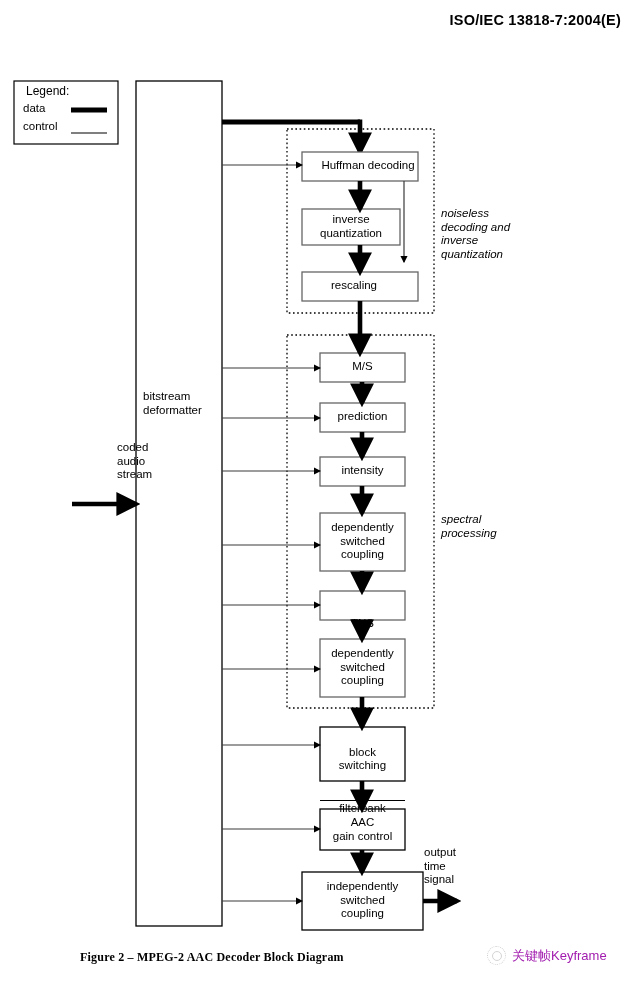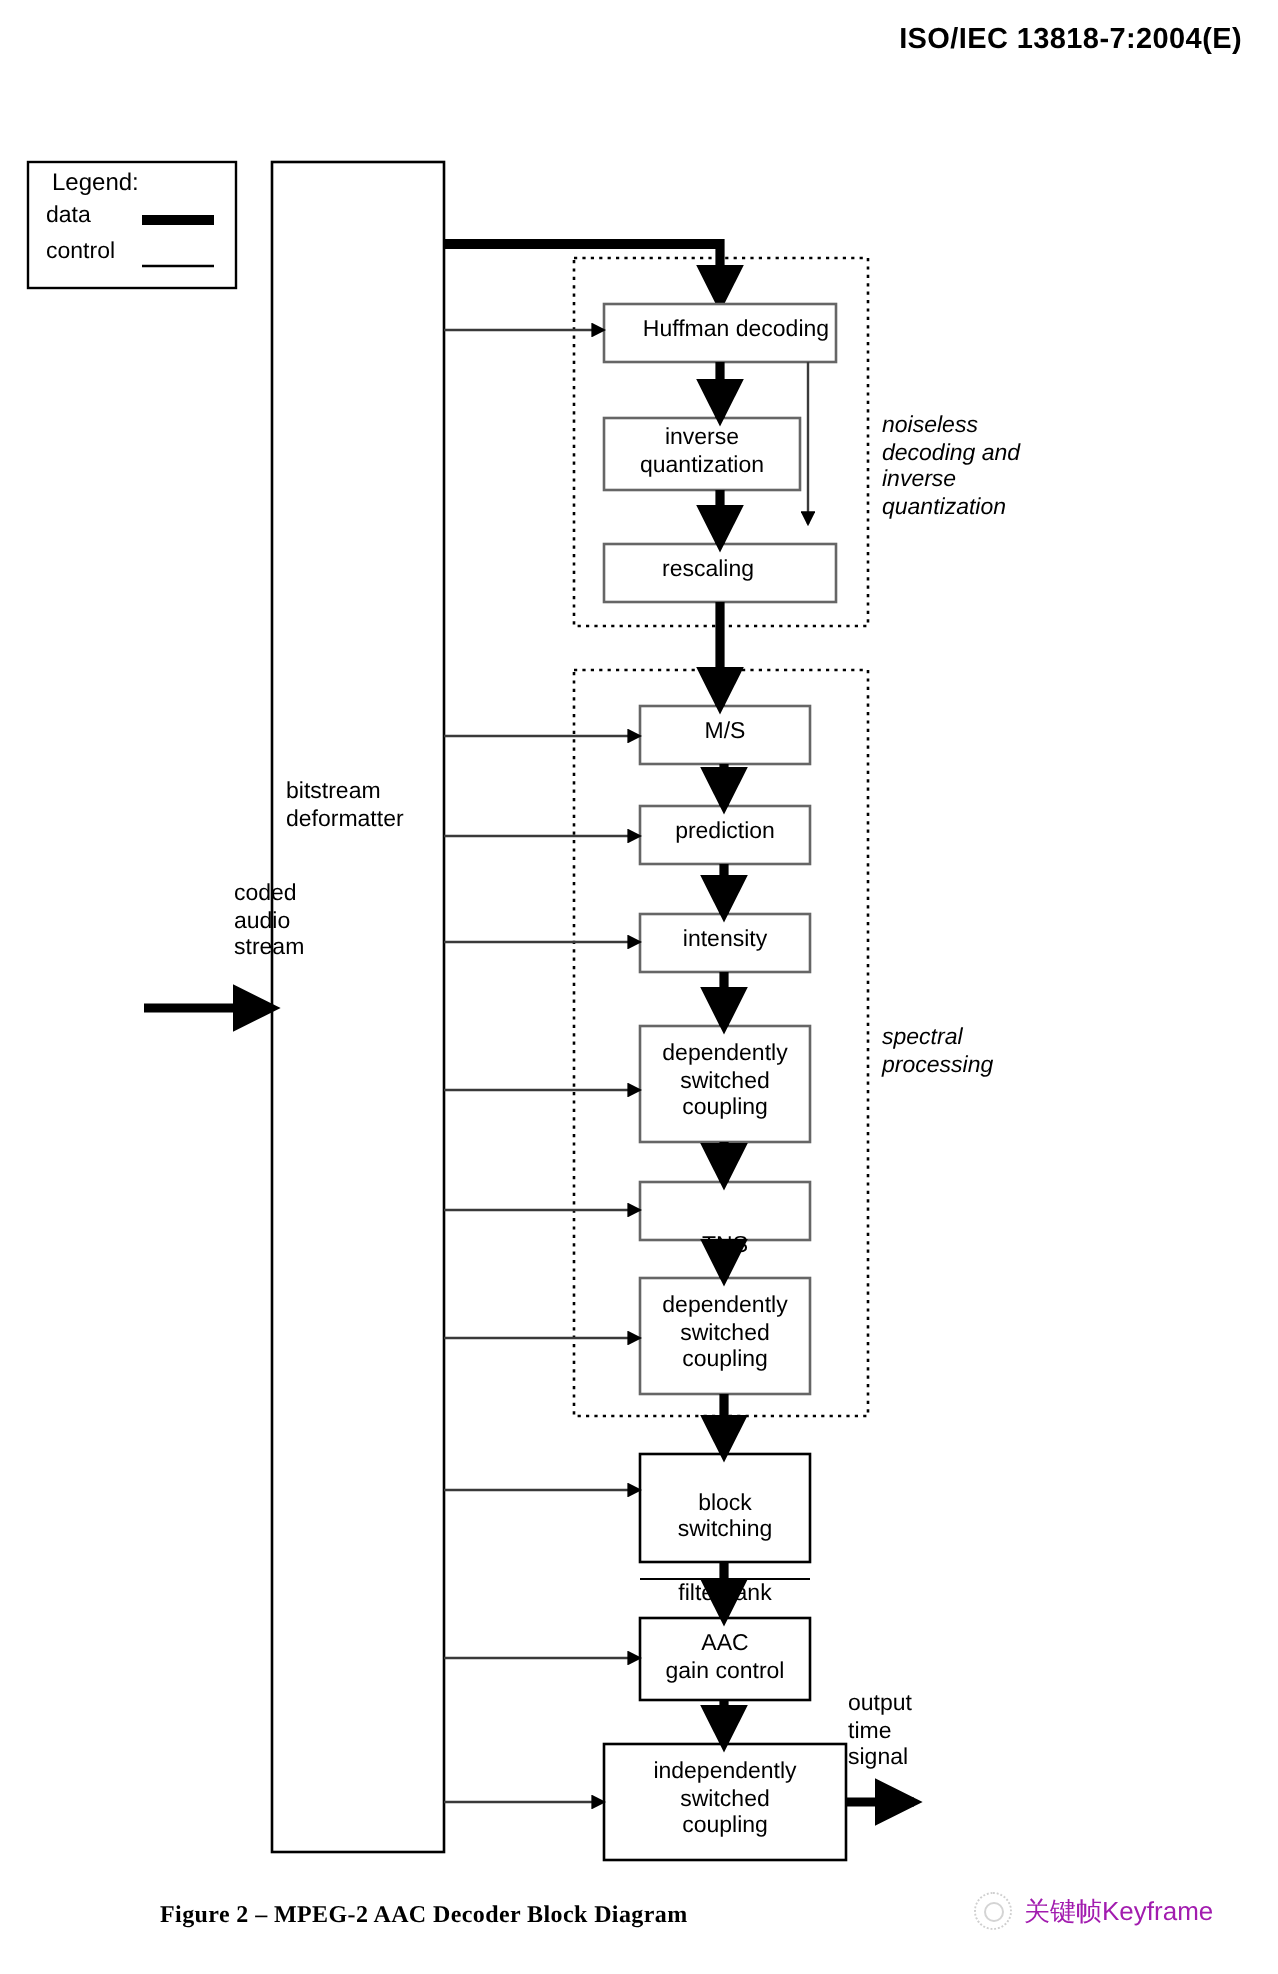--- a/index.html
+++ b/index.html
@@ -59,21 +59,21 @@
     font-size:11.5px;
     line-height:13.5px;
     text-align:center;
     white-space:pre-line;
   }
   .tx.left{text-align:left;}
   .tx.ital{font-style:italic;}
   .legend-title{font-size:12px;}
   .blocklbl{font-size:11.5px;}
   .frac-top{display:block;}
-  .frac-bot{display:block;border-top:1.6px solid #000;padding-top:1px;margin-top:3px;}
+  .frac-bot{display:block;border-top:1.6px solid #000;padding-top:1px;margin-top:14px;}
 </style>
 </head>
 <body>
 
 <div id="stage">
 
   <div class="hdr">ISO/IEC 13818-7:2004(E)</div>
 
   <svg id="diagram" viewBox="0 0 639 987">
     <defs>

